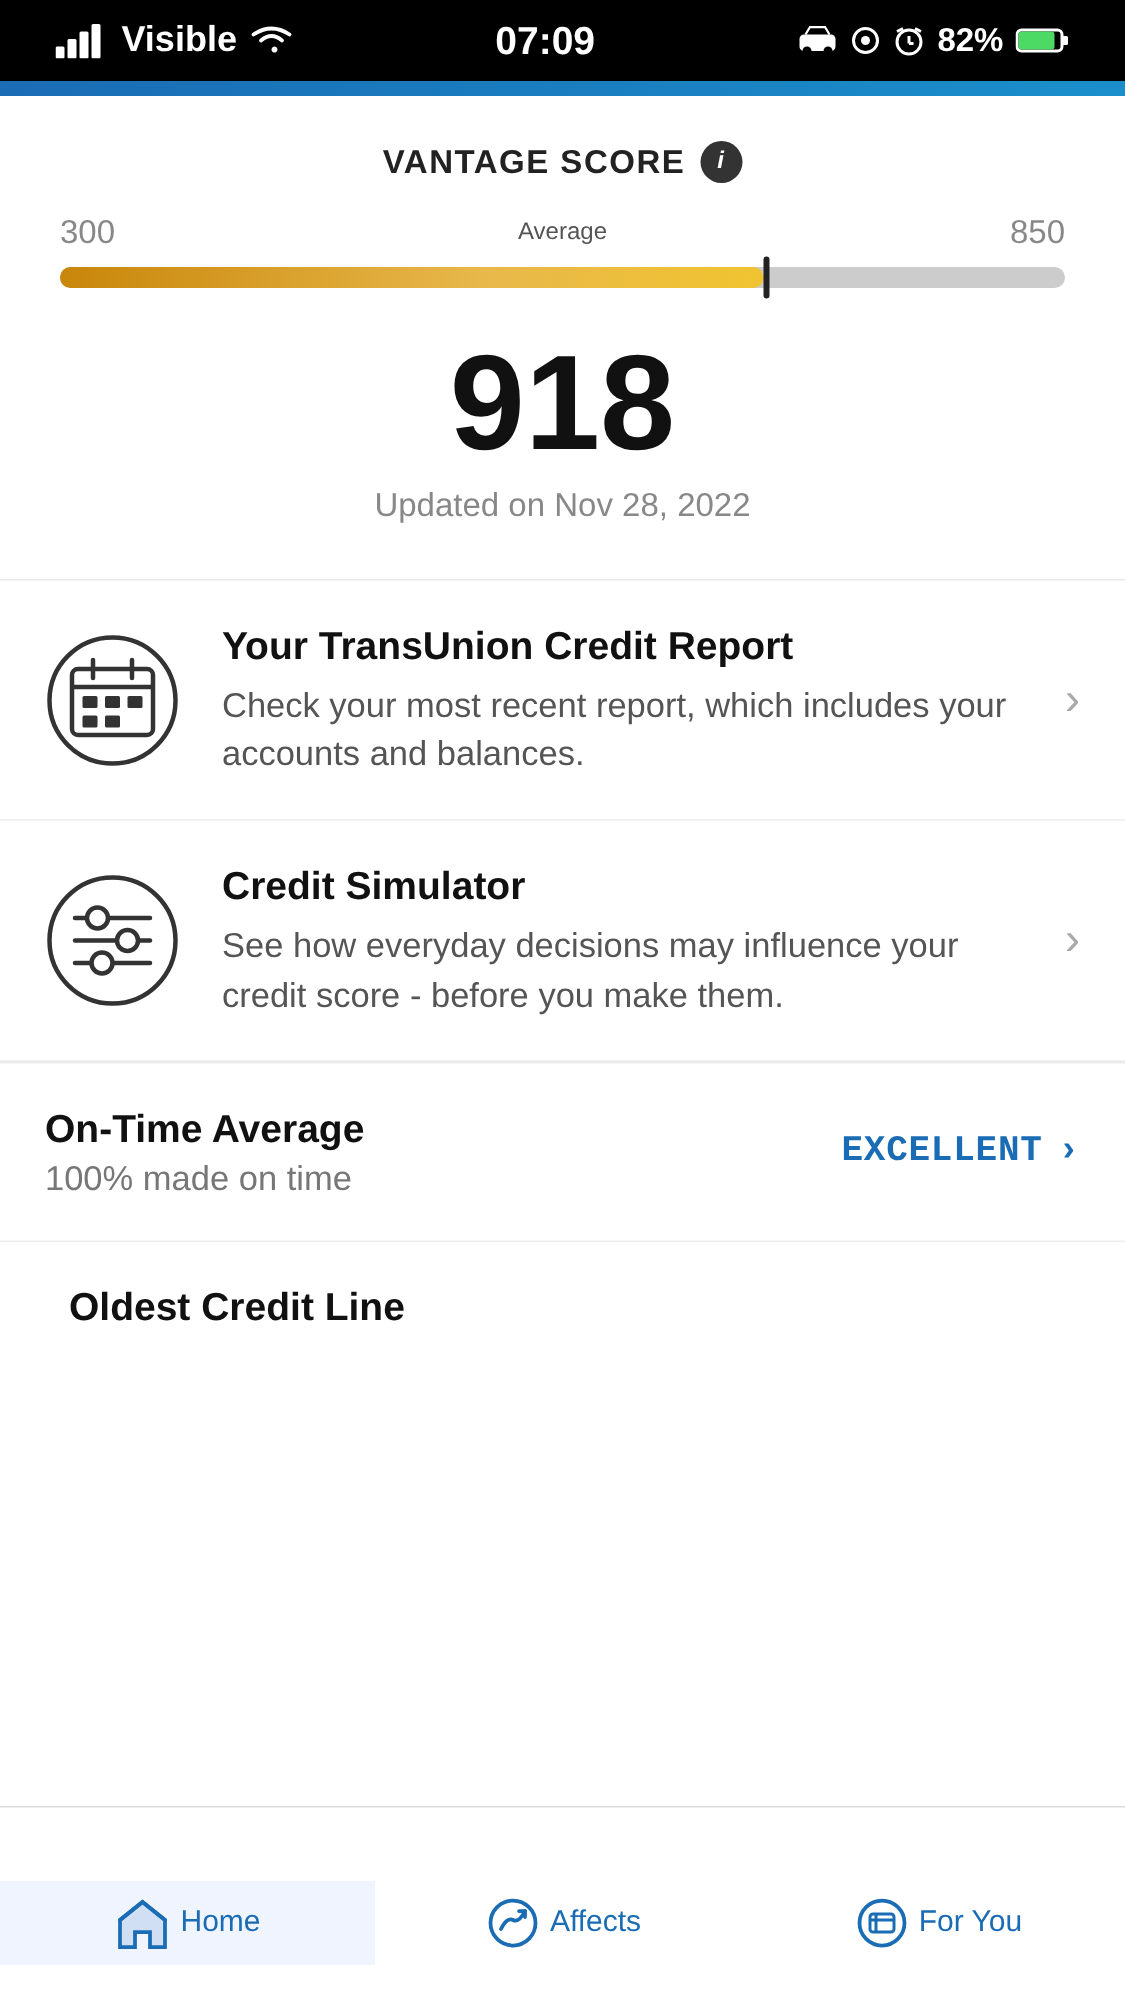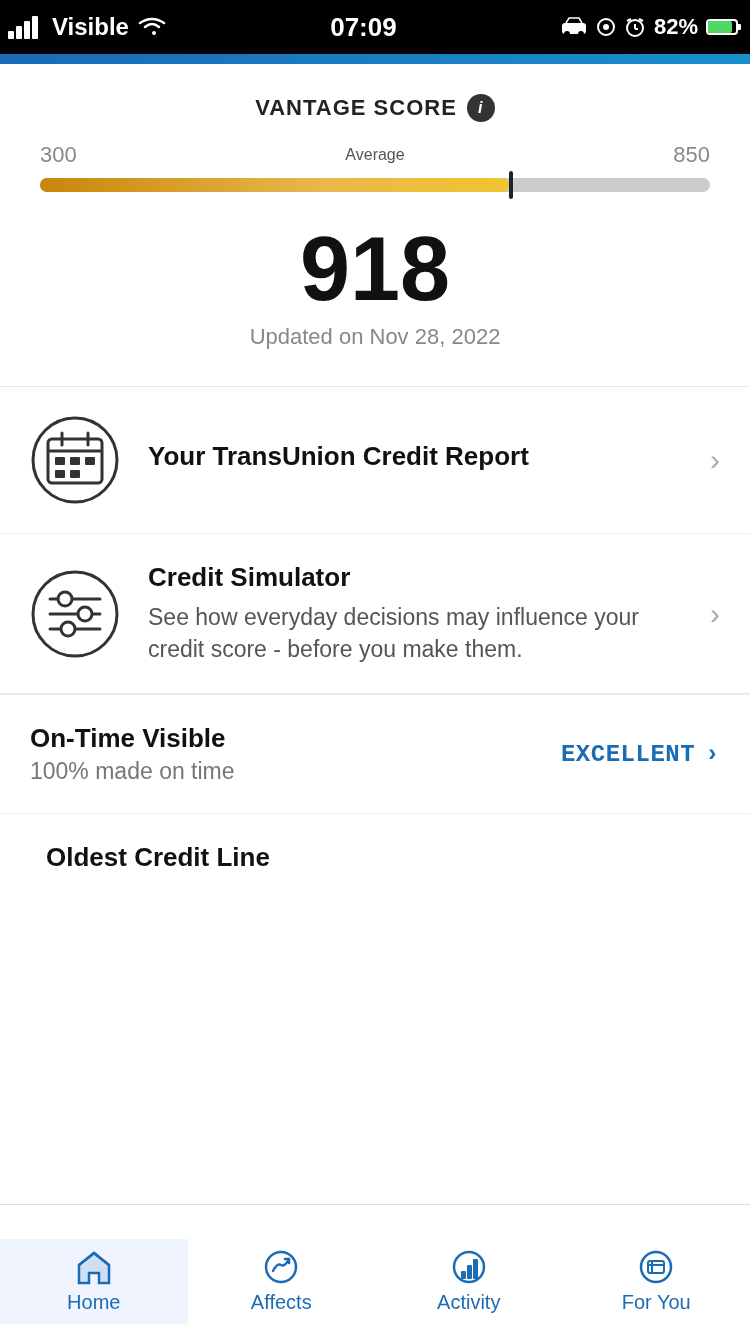--- a/index.html
+++ b/index.html
@@ -13,21 +13,21 @@
     }
 
     
     .status-bar {
       background: #000;
       color: #fff;
       height: 54px;
       display: flex;
       align-items: center;
       justify-content: space-between;
-      padding: 0 8px;
+      padding: 0 37px;
       font-size: 24px;
       font-weight: 600;
     }
     .status-left { display: flex; align-items: center; gap: 8px; }
     .status-center { font-size: 26px; font-weight: 600; }
     .status-right { display: flex; align-items: center; gap: 8px; font-size: 22px; }
 
     
     .top-accent {
       height: 10px;
@@ -258,21 +258,20 @@
       width: 750px;
       height: 130px;
       background: #fff;
       border-top: 1px solid #ddd;
       display: flex;
       align-items: center;
     }
     .nav-item {
       flex: 1;
       display: flex;
-      flex-direction: column;
       align-items: center;
       justify-content: center;
       gap: 6px;
       cursor: pointer;
       padding: 10px 0;
       margin-top: 24px;
     }
     .nav-item.active .nav-label { color: #1a6cb5; }
     .nav-item:not(.active) .nav-label { color: #1a6cb5; }
     .nav-label {
@@ -376,20 +375,21 @@
         <line x1="32" y1="18" x2="32" y2="30" stroke="#333" stroke-width="3" stroke-linecap="round"></line>
         <line x1="58" y1="18" x2="58" y2="30" stroke="#333" stroke-width="3" stroke-linecap="round"></line>
         <rect x="25" y="42" width="10" height="8" rx="1" fill="#333"></rect>
         <rect x="40" y="42" width="10" height="8" rx="1" fill="#333"></rect>
         <rect x="55" y="42" width="10" height="8" rx="1" fill="#333"></rect>
         <rect x="25" y="55" width="10" height="8" rx="1" fill="#333"></rect>
         <rect x="40" y="55" width="10" height="8" rx="1" fill="#333"></rect>
       </svg>
       <div class="list-content">
         <div class="list-title">Your TransUnion Credit Report</div>
+        <div class="list-desc">Check your most recent report, which includes your accounts and balances.</div>
       </div>
       <span class="list-chevron">›</span>
     </div>
 
     <div class="list-item">
       <svg class="list-icon" viewBox="0 0 90 90">
         <circle cx="45" cy="45" r="42" stroke="#333" stroke-width="3" fill="none"></circle>
 
         <line x1="20" y1="30" x2="70" y2="30" stroke="#333" stroke-width="3" stroke-linecap="round"></line>
         <circle cx="35" cy="30" r="7" stroke="#333" stroke-width="3" fill="white"></circle>
@@ -402,21 +402,21 @@
         <div class="list-title">Credit Simulator</div>
         <div class="list-desc">See how everyday decisions may influence your credit score - before you make them.</div>
       </div>
       <span class="list-chevron">›</span>
     </div>
   </div>
 
 
   <div class="payment-row">
     <div class="payment-info">
-      <div class="payment-title">On-Time Visible</div>
+      <div class="payment-title">On-Time Average</div>
       <div class="payment-sub">100% made on time</div>
     </div>
     <div class="payment-status">
       <span>EXCELLENT</span>
       <span>›</span>
     </div>
   </div>
 
   <div class="partial-row">
     <div class="partial-title">Oldest Credit Line</div>
@@ -436,29 +436,20 @@
 
   <div class="nav-item">
     <svg width="38" height="36" viewBox="0 0 38 36">
       <circle cx="19" cy="18" r="15" stroke="#1a6cb5" stroke-width="2.5" fill="none"></circle>
       <path d="M11 22 Q15 14 19 16 Q23 18 27 10" stroke="#1a6cb5" stroke-width="2.5" fill="none" stroke-linecap="round"></path>
       <polyline points="23,10 27,10 27,14" stroke="#1a6cb5" stroke-width="2.5" fill="none" stroke-linecap="round" stroke-linejoin="round"></polyline>
     </svg>
     <span class="nav-label">Affects</span>
   </div>
 
-  <div class="nav-item">
-    <svg width="38" height="36" viewBox="0 0 38 36">
-      <circle cx="19" cy="18" r="15" stroke="#1a6cb5" stroke-width="2.5" fill="none"></circle>
-      <rect x="11" y="22" width="5" height="8" rx="1" fill="#1a6cb5"></rect>
-      <rect x="17" y="16" width="5" height="14" rx="1" fill="#1a6cb5"></rect>
-      <rect x="23" y="10" width="5" height="20" rx="1" fill="#1a6cb5"></rect>
-    </svg>
-    <span class="nav-label">Activity</span>
-  </div>
 
 
   <div class="nav-item">
     <svg width="38" height="36" viewBox="0 0 38 36">
       <circle cx="19" cy="18" r="15" stroke="#1a6cb5" stroke-width="2.5" fill="none"></circle>
       <rect x="11" y="12" width="16" height="12" rx="2" stroke="#1a6cb5" stroke-width="2" fill="none"></rect>
       <line x1="11" y1="16" x2="27" y2="16" stroke="#1a6cb5" stroke-width="2"></line>
       <line x1="15" y1="12" x2="15" y2="24" stroke="#1a6cb5" stroke-width="2"></line>
     </svg>
     <span class="nav-label">For You</span>

